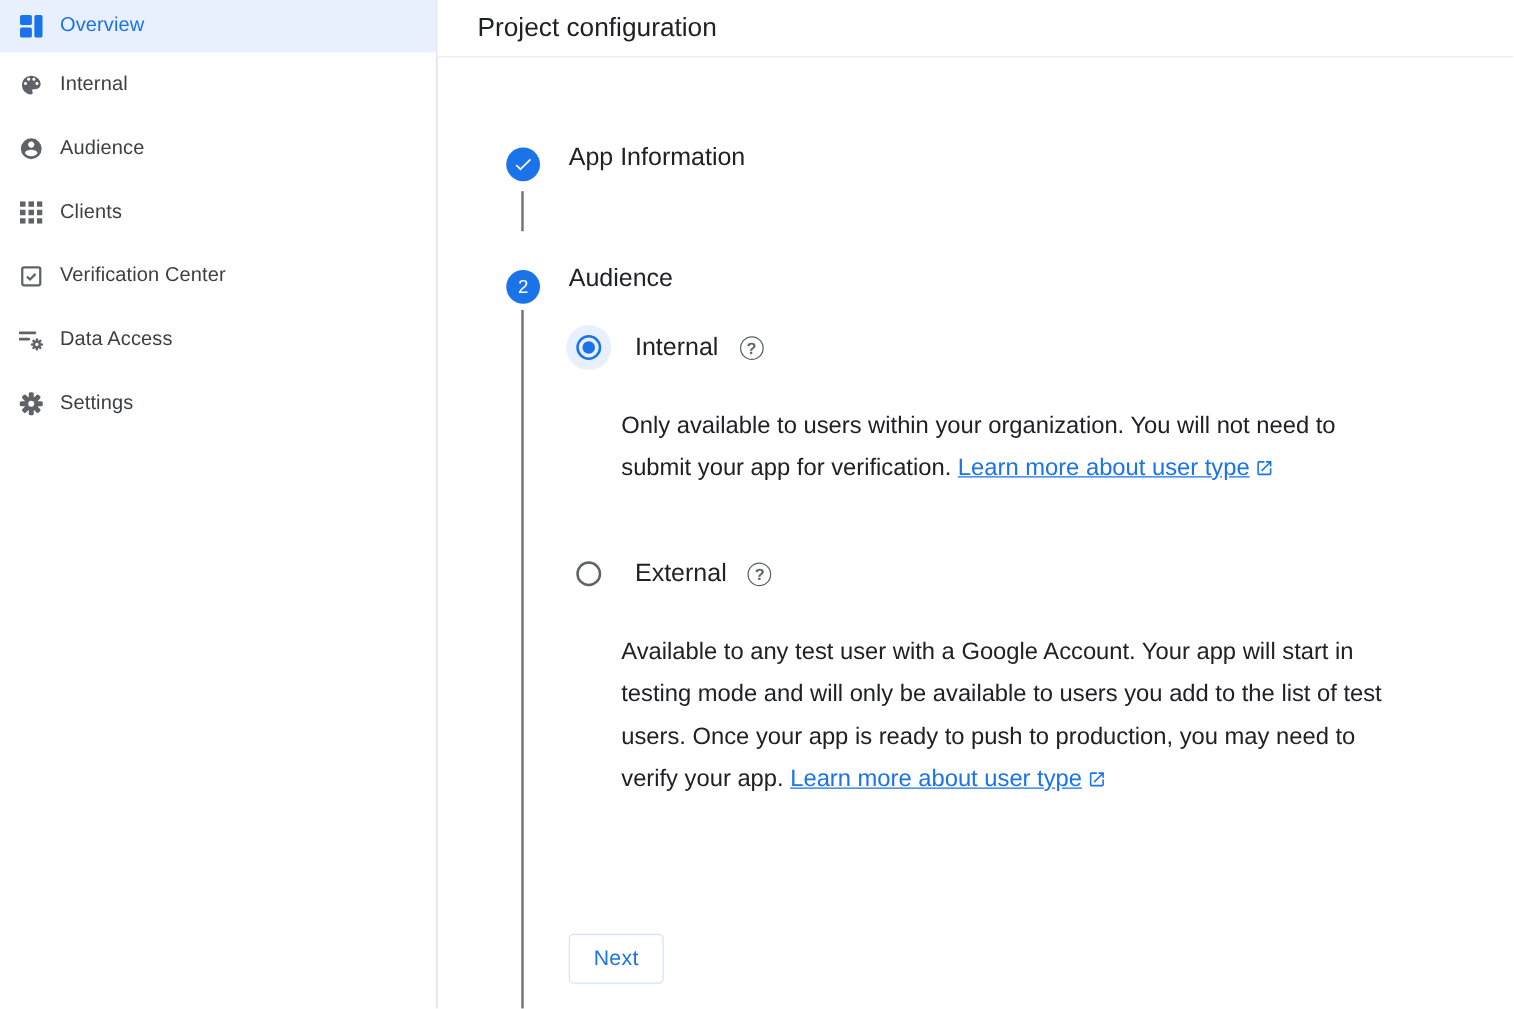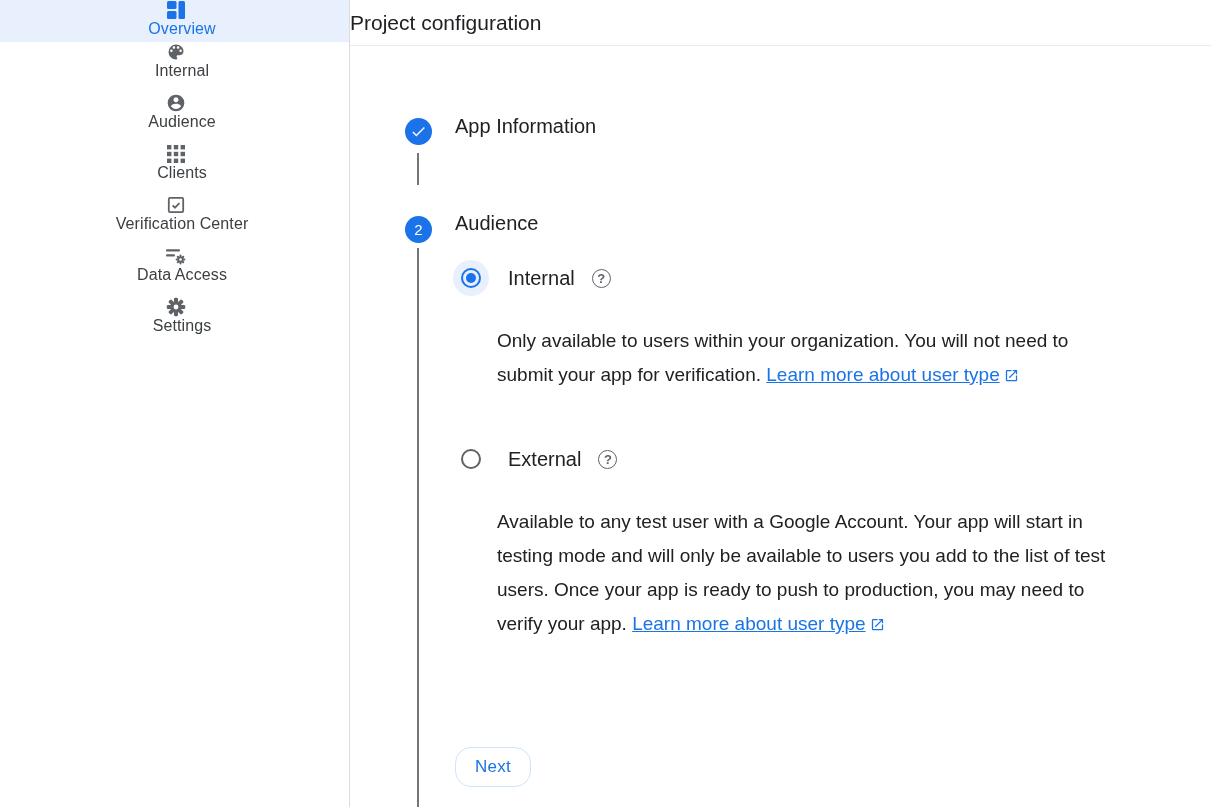--- a/index.html
+++ b/index.html
@@ -7,34 +7,34 @@
   body { font-family: "Liberation Sans", sans-serif; color: #202124; }
   #app { position: relative; width: 1211px; height: 807px; overflow: hidden; background: #fff; }
 
   
   .sidebar {
     position: absolute; left: 0; top: 0; width: 350px; height: 807px;
     background: #fff; border-right: 1px solid #dadce0;
   }
   .side-item {
     display: flex; align-items: center; height: 51px; padding-left: 15px;
-    cursor: pointer; color: #3c4043; font-size: 16px; letter-spacing: .1px; flex-direction: column;
+    cursor: pointer; color: #3c4043; font-size: 16px; letter-spacing: .1px;
   }
   .side-item:first-child { height: 42px; }
   .side-item .icon {
     width: 20px; height: 20px; margin-right: 13px; color: #5f6368;
     display: inline-flex; align-items: center; justify-content: center; flex: 0 0 auto;
   }
   .side-item.active { background: #e8f0fe; color: #1a73e8; }
   .side-item.active .icon { color: #1a73e8; }
 
   
   .header {
     position: absolute; left: 350px; top: 0; right: 0; height: 46px;
-    display: flex; align-items: center; 
+    display: flex; align-items: center; padding-left: 32px;
     border-bottom: 1px solid #e8eaed; background: #fff;
     font-size: 21px; color: #202124;
   }
 
   
   .step-circle {
     position: absolute; width: 27px; height: 27px; border-radius: 50%;
     background: #1a73e8; display: flex; align-items: center; justify-content: center;
     color: #fff; font-size: 15px; font-weight: 500;
   }
@@ -65,21 +65,21 @@
   
   .option-desc {
     position: absolute; left: 497px; font-size: 19px; line-height: 34px; color: #202124;
   }
   .learn-link { color: #1a73e8; text-decoration: underline; cursor: pointer; white-space: normal; margin-top: 48px; }
   .learn-link svg { vertical-align: -2px; margin-left: 4px; }
 
   
   .next-btn {
     position: absolute; left: 455px; top: 747px; width: 76px; height: 40px;
-    background: #fff; border: 1px solid #d2e3fc; border-radius: 16px;
+    background: #fff; border: 1px solid #d2e3fc; border-radius: 4px;
     color: #1a73e8; font-size: 17px; font-weight: 500; letter-spacing: .3px;
     font-family: "Liberation Sans", sans-serif; cursor: pointer;
     display: flex; align-items: center; justify-content: center;
   }
 </style>
 </head>
 <body>
 
 <div id="app">
 

